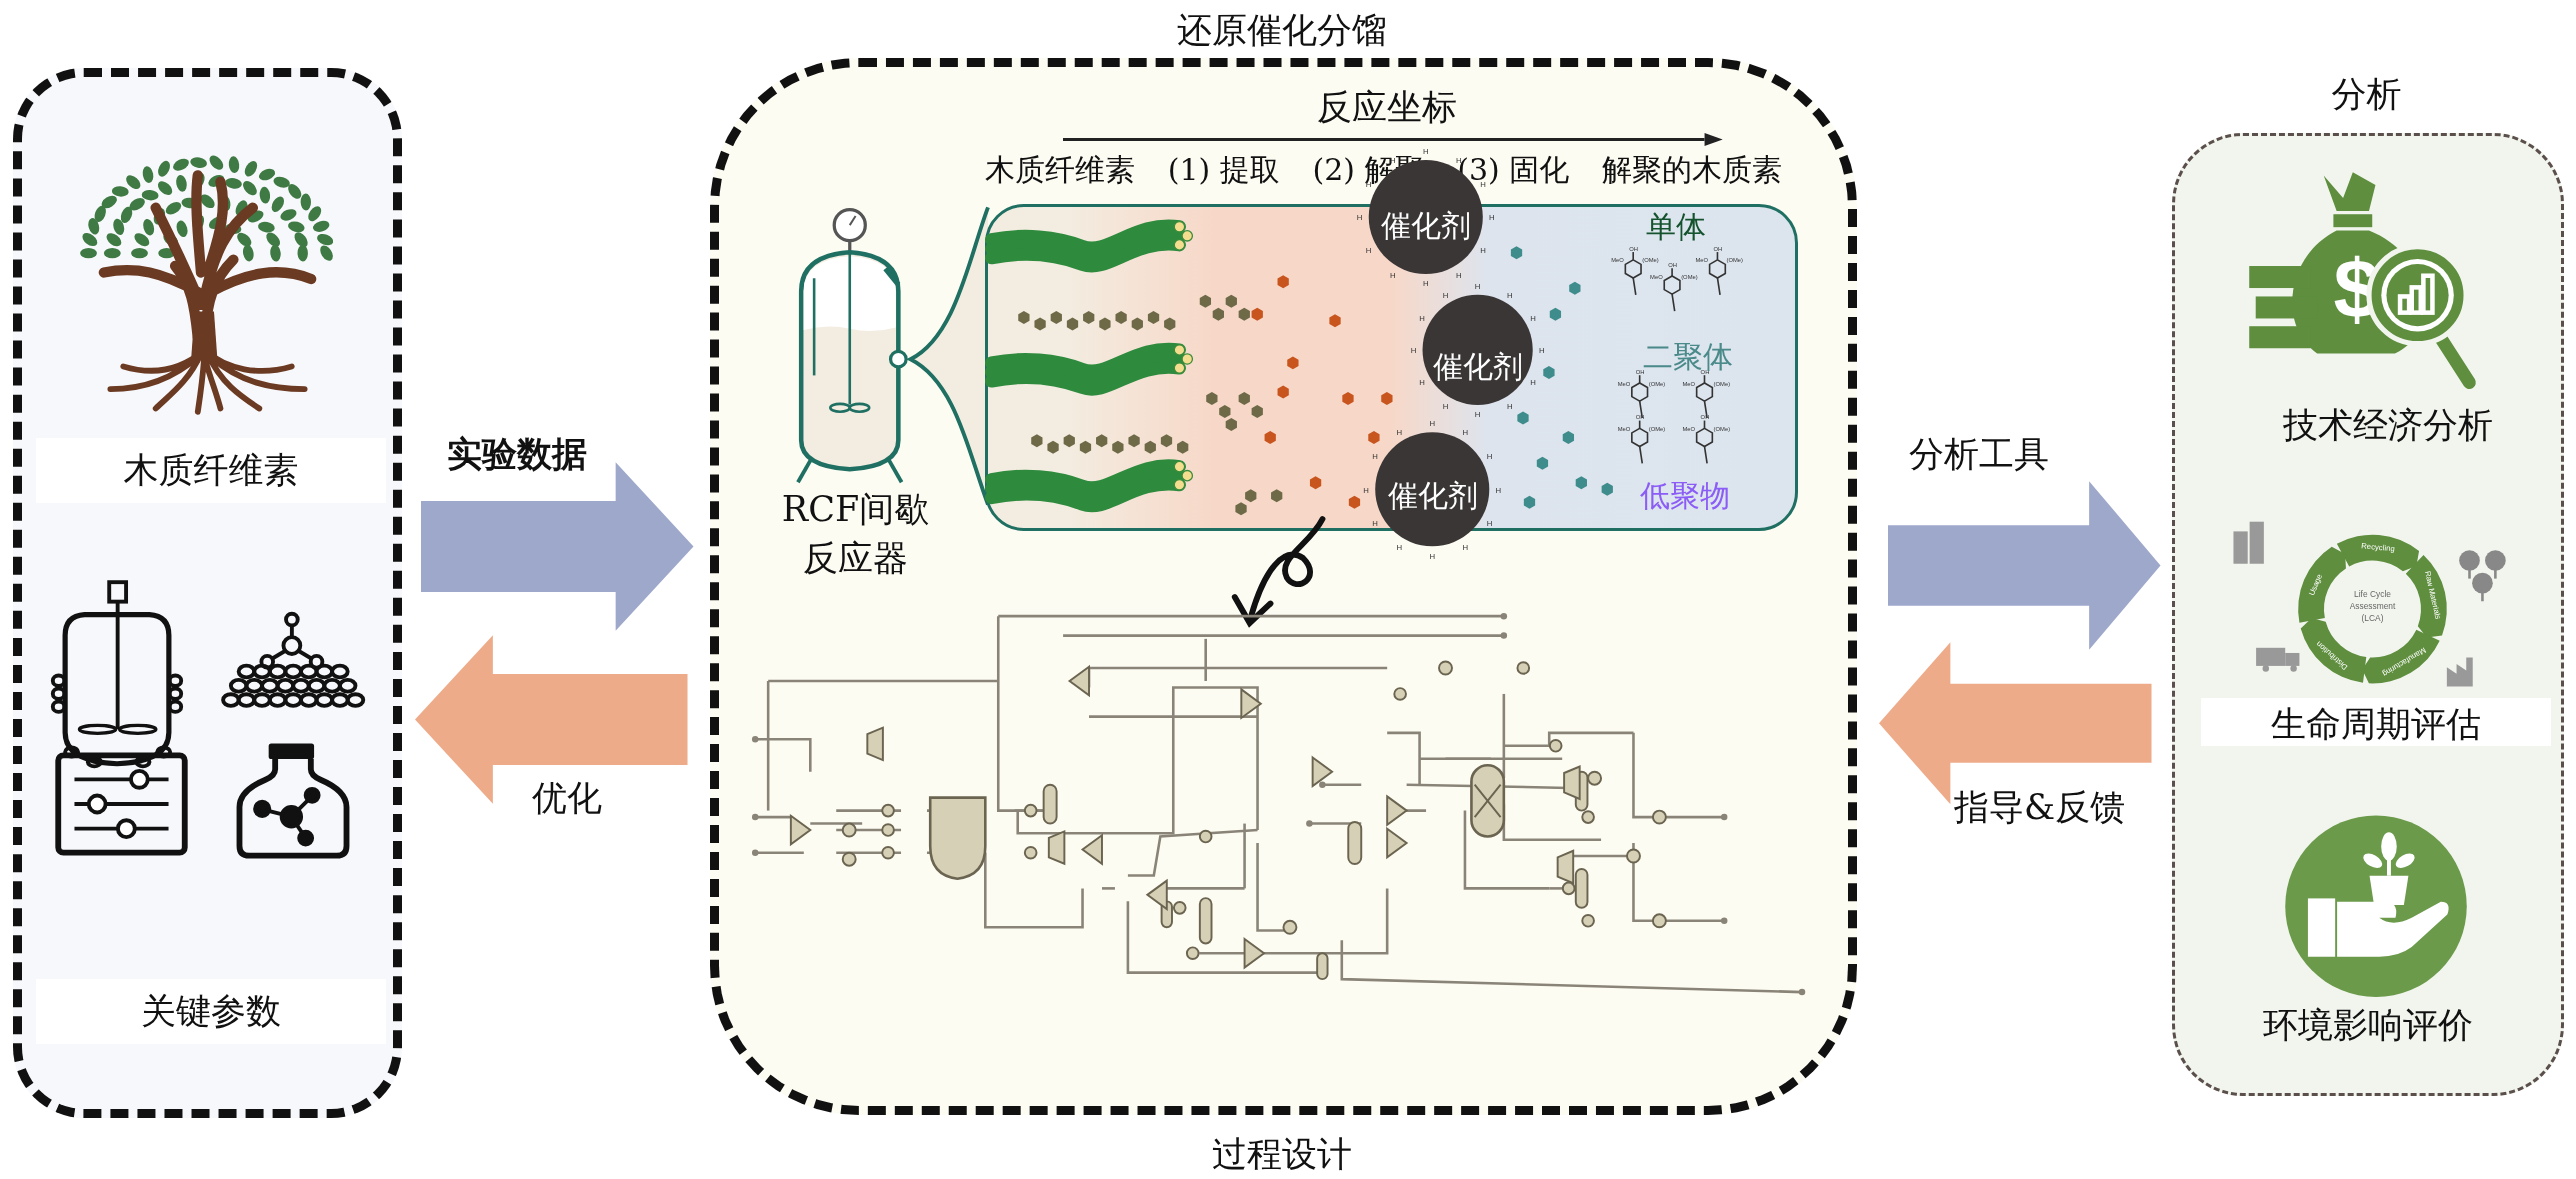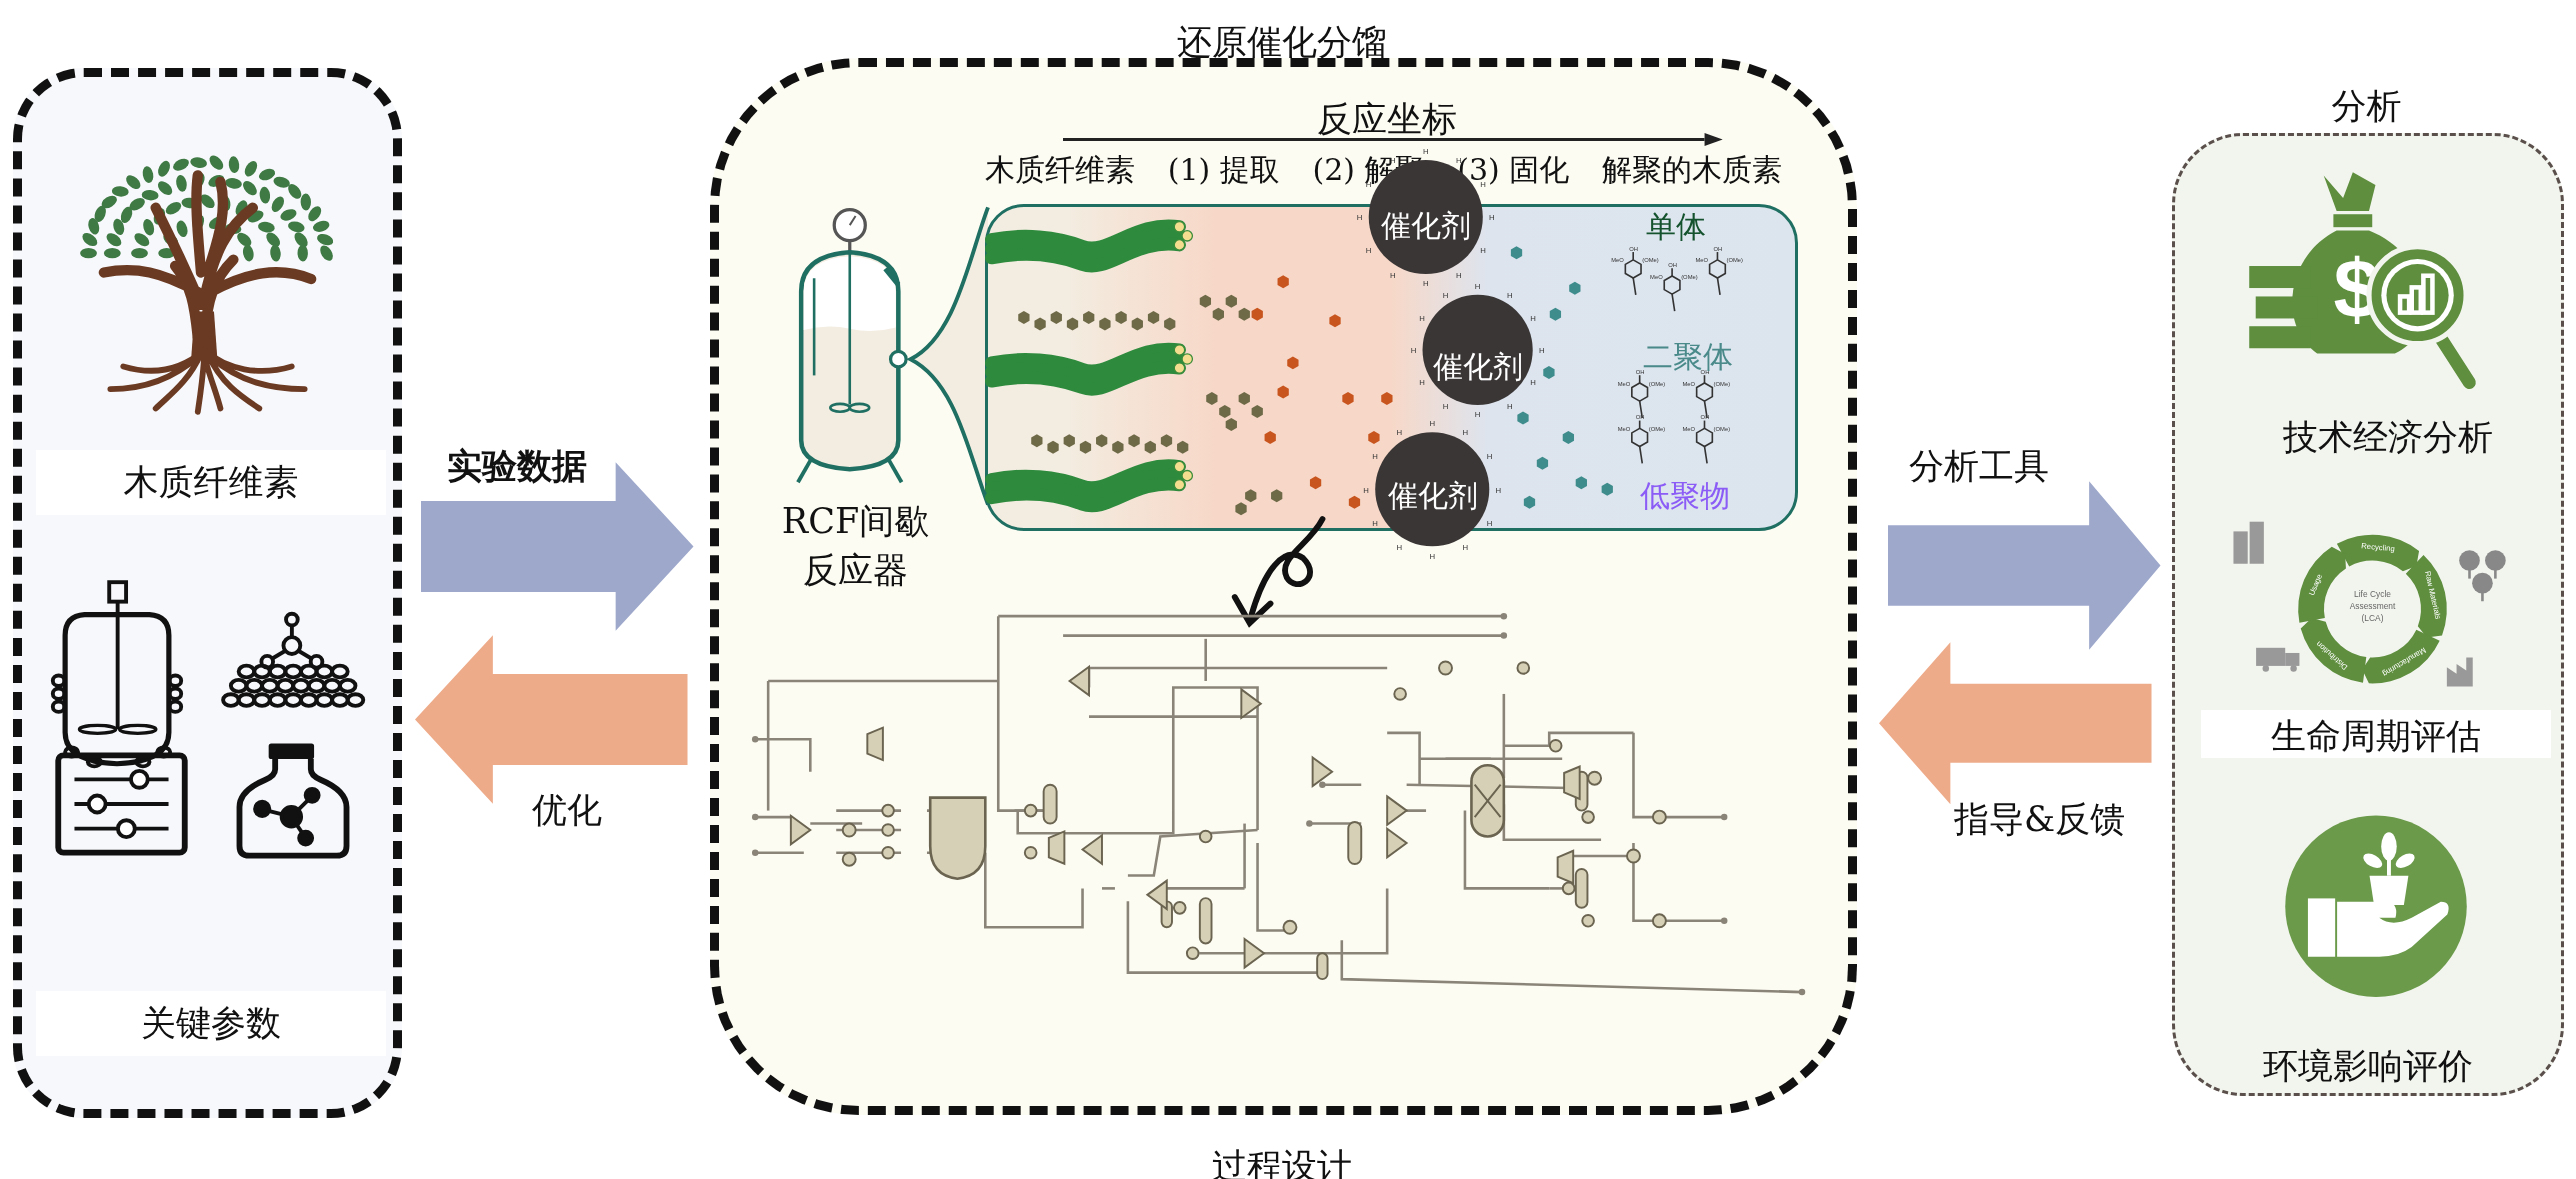--- a/index.html
+++ b/index.html
@@ -1,20 +1,20 @@
 <!DOCTYPE html>
 <html style="font-size:10.4px"><head>
 <meta charset="utf-8">
 <style>
   html,body{margin:0;padding:0;background:#ffffff;}
   body{width:2576px;height:1179px;position:relative;overflow:hidden;font-family:"DejaVu Serif","Liberation Serif",serif;color:#111;}
   .abs{position:absolute;}
   .panel{position:absolute;border:9px dashed #111;box-sizing:border-box;}
   .cn{font-family:"DejaVu Serif","Liberation Serif",serif;white-space:nowrap;}
-  .t54{font-size:35px;margin-top:12px;}
+  .t54{font-size:35px;}
   .t46{font-size:30px;}
   .center{text-align:center;}
   svg{position:absolute;overflow:visible;}
   .lbl-box{background:#ffffff;}
 </style>
 </head>
 <body>
 
 <div class="panel" style="left:13px;top:68px;width:389px;height:1050px;border-radius:71px;background:#f7f8fb;"></div>
 
@@ -593,14 +593,14 @@
   <g fill="#fff">
     <rect x="40" y="130" width="42" height="90"></rect>
     <path d="M85 135 L165 135 Q180 140 175 160 L150 160 Q170 175 200 160 L245 135 Q262 135 255 155 L200 205 Q180 220 150 220 L85 220 Z"></path>
     <path d="M135 95 L195 95 L188 140 L142 140 Z"></path>
     <path d="M165 95 L165 65" stroke="#fff" stroke-width="6"></path>
     <ellipse cx="165" cy="50" rx="12" ry="22"></ellipse>
     <ellipse cx="140" cy="72" rx="16" ry="9" transform="rotate(30 140 72)"></ellipse>
     <ellipse cx="190" cy="72" rx="16" ry="9" transform="rotate(-30 190 72)"></ellipse>
   </g>
 </svg>
-<div class="abs cn t54 center" style="left:2172px;top:1031px;width:392px;">环境影响评价</div>
+<div class="abs cn t54 center" style="left:2172px;top:1002px;width:392px;">环境影响评价</div>
 
 
 </body></html>

